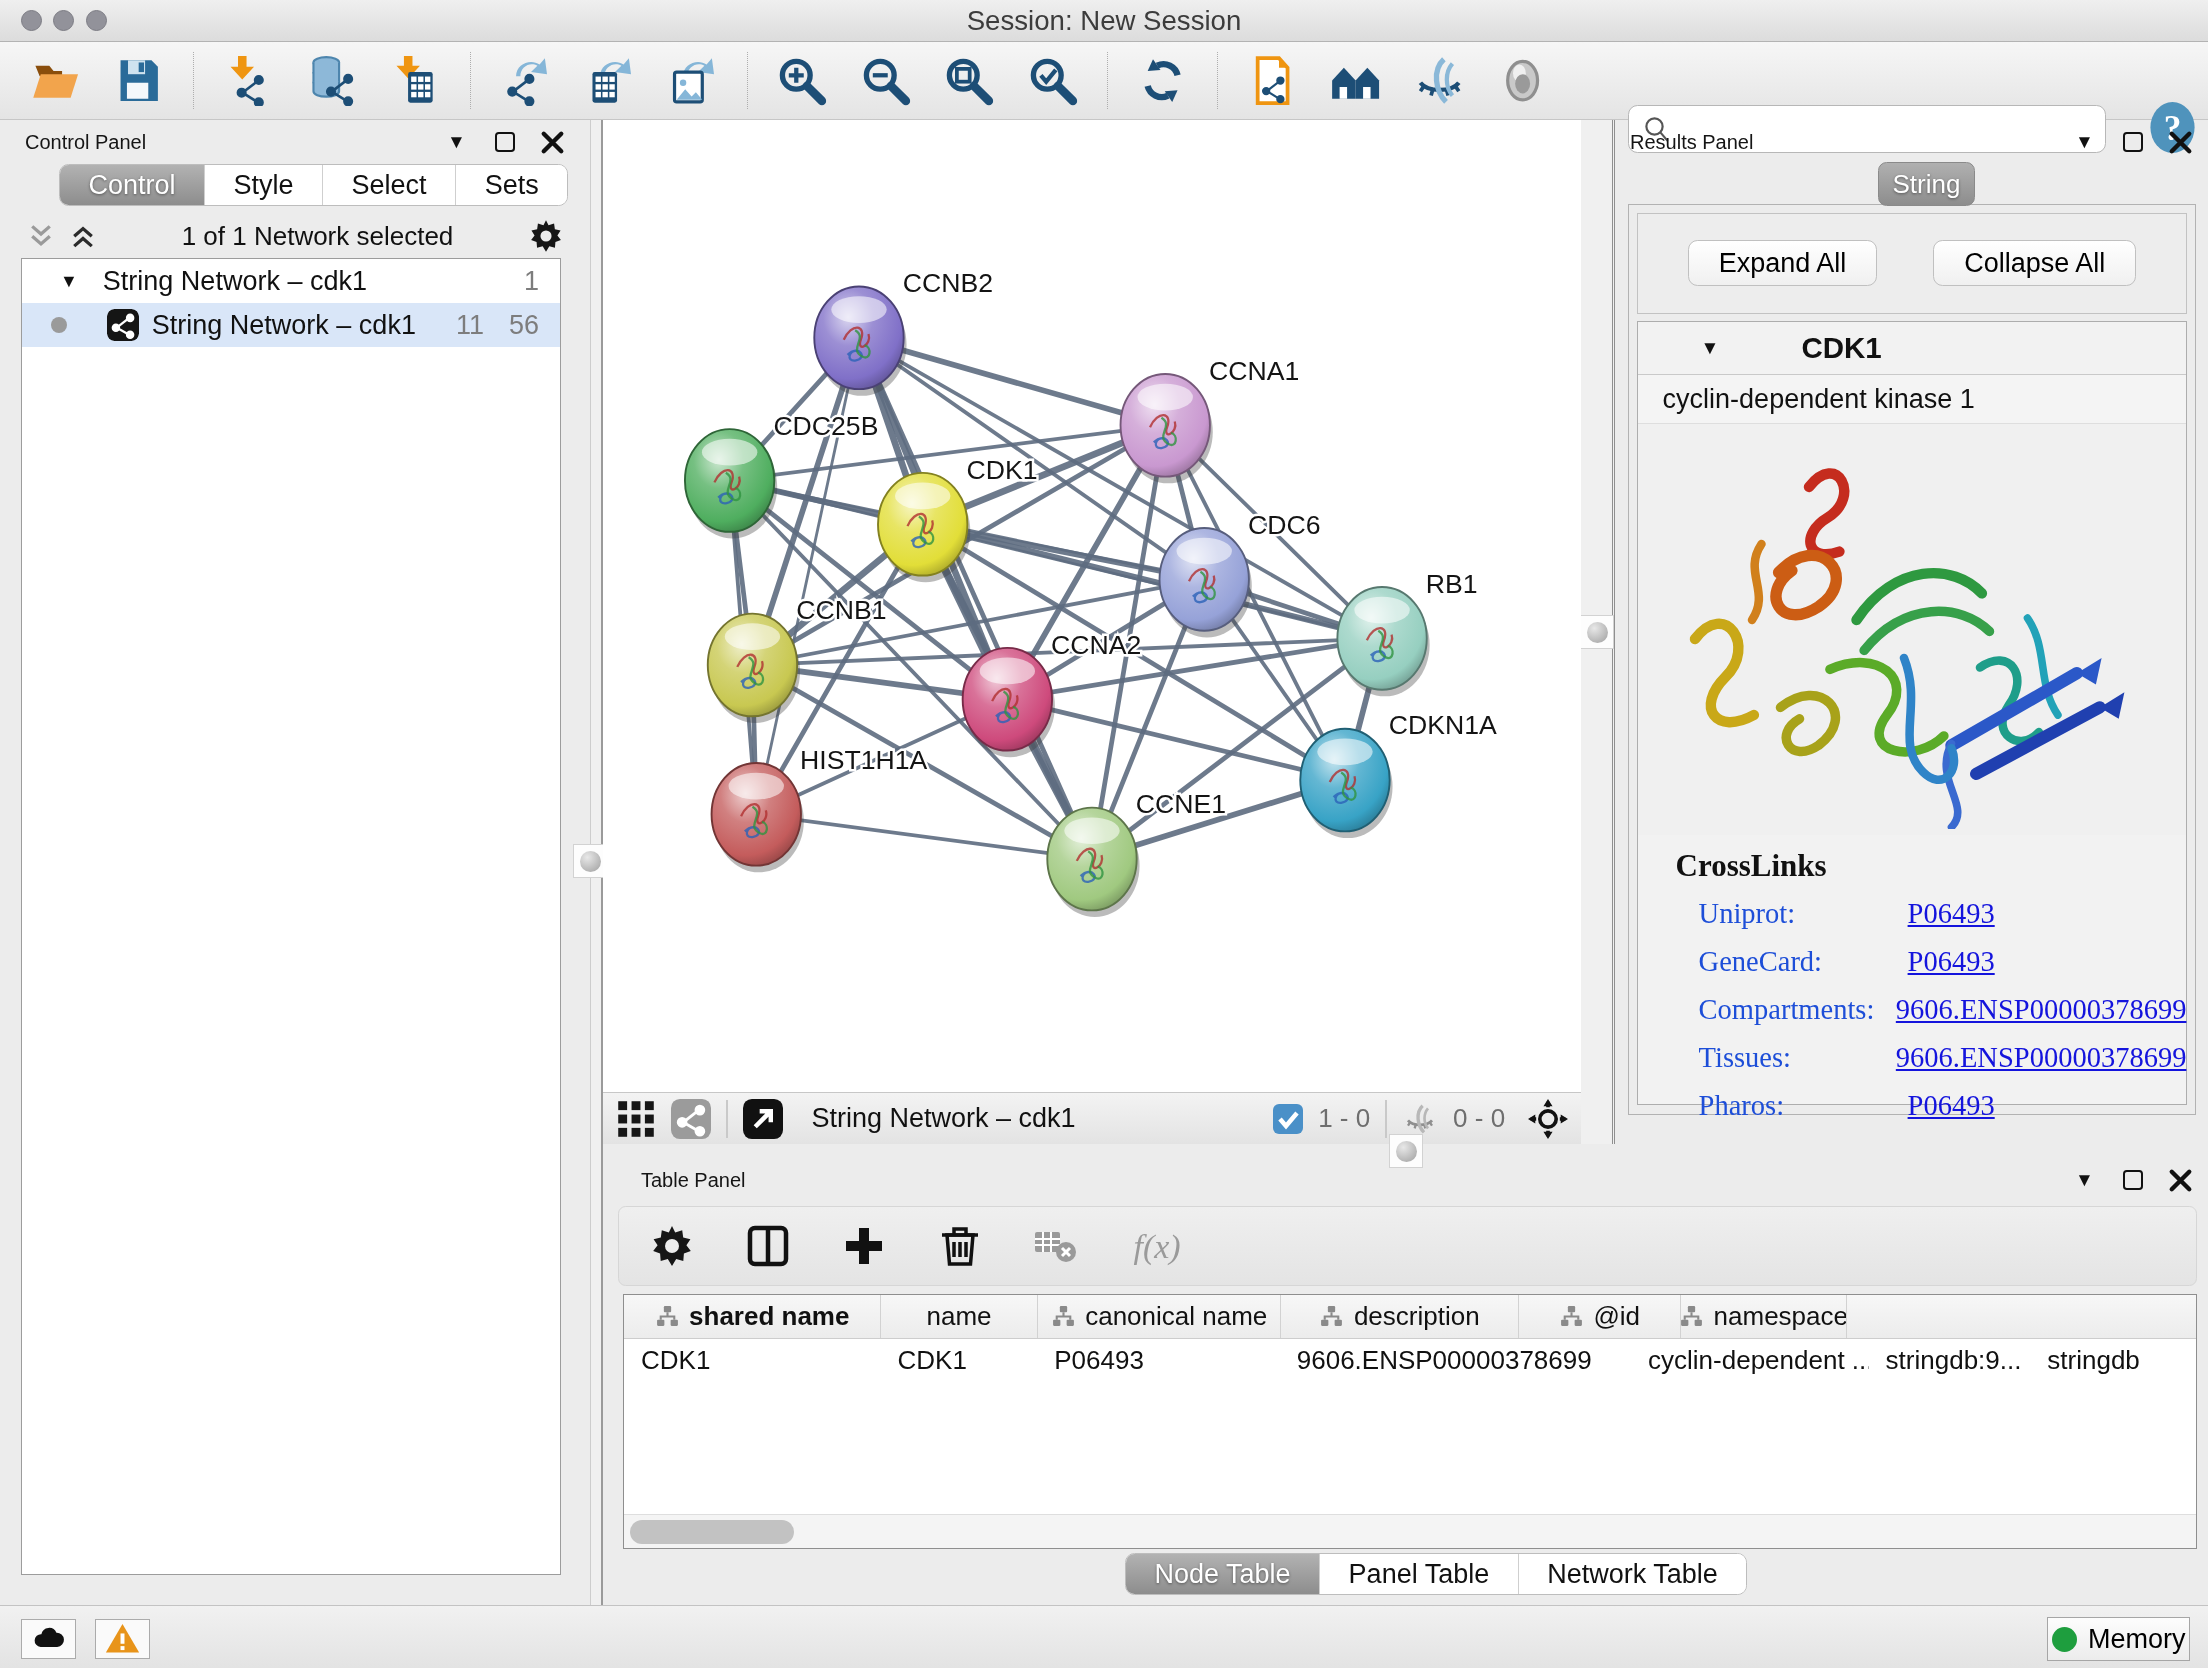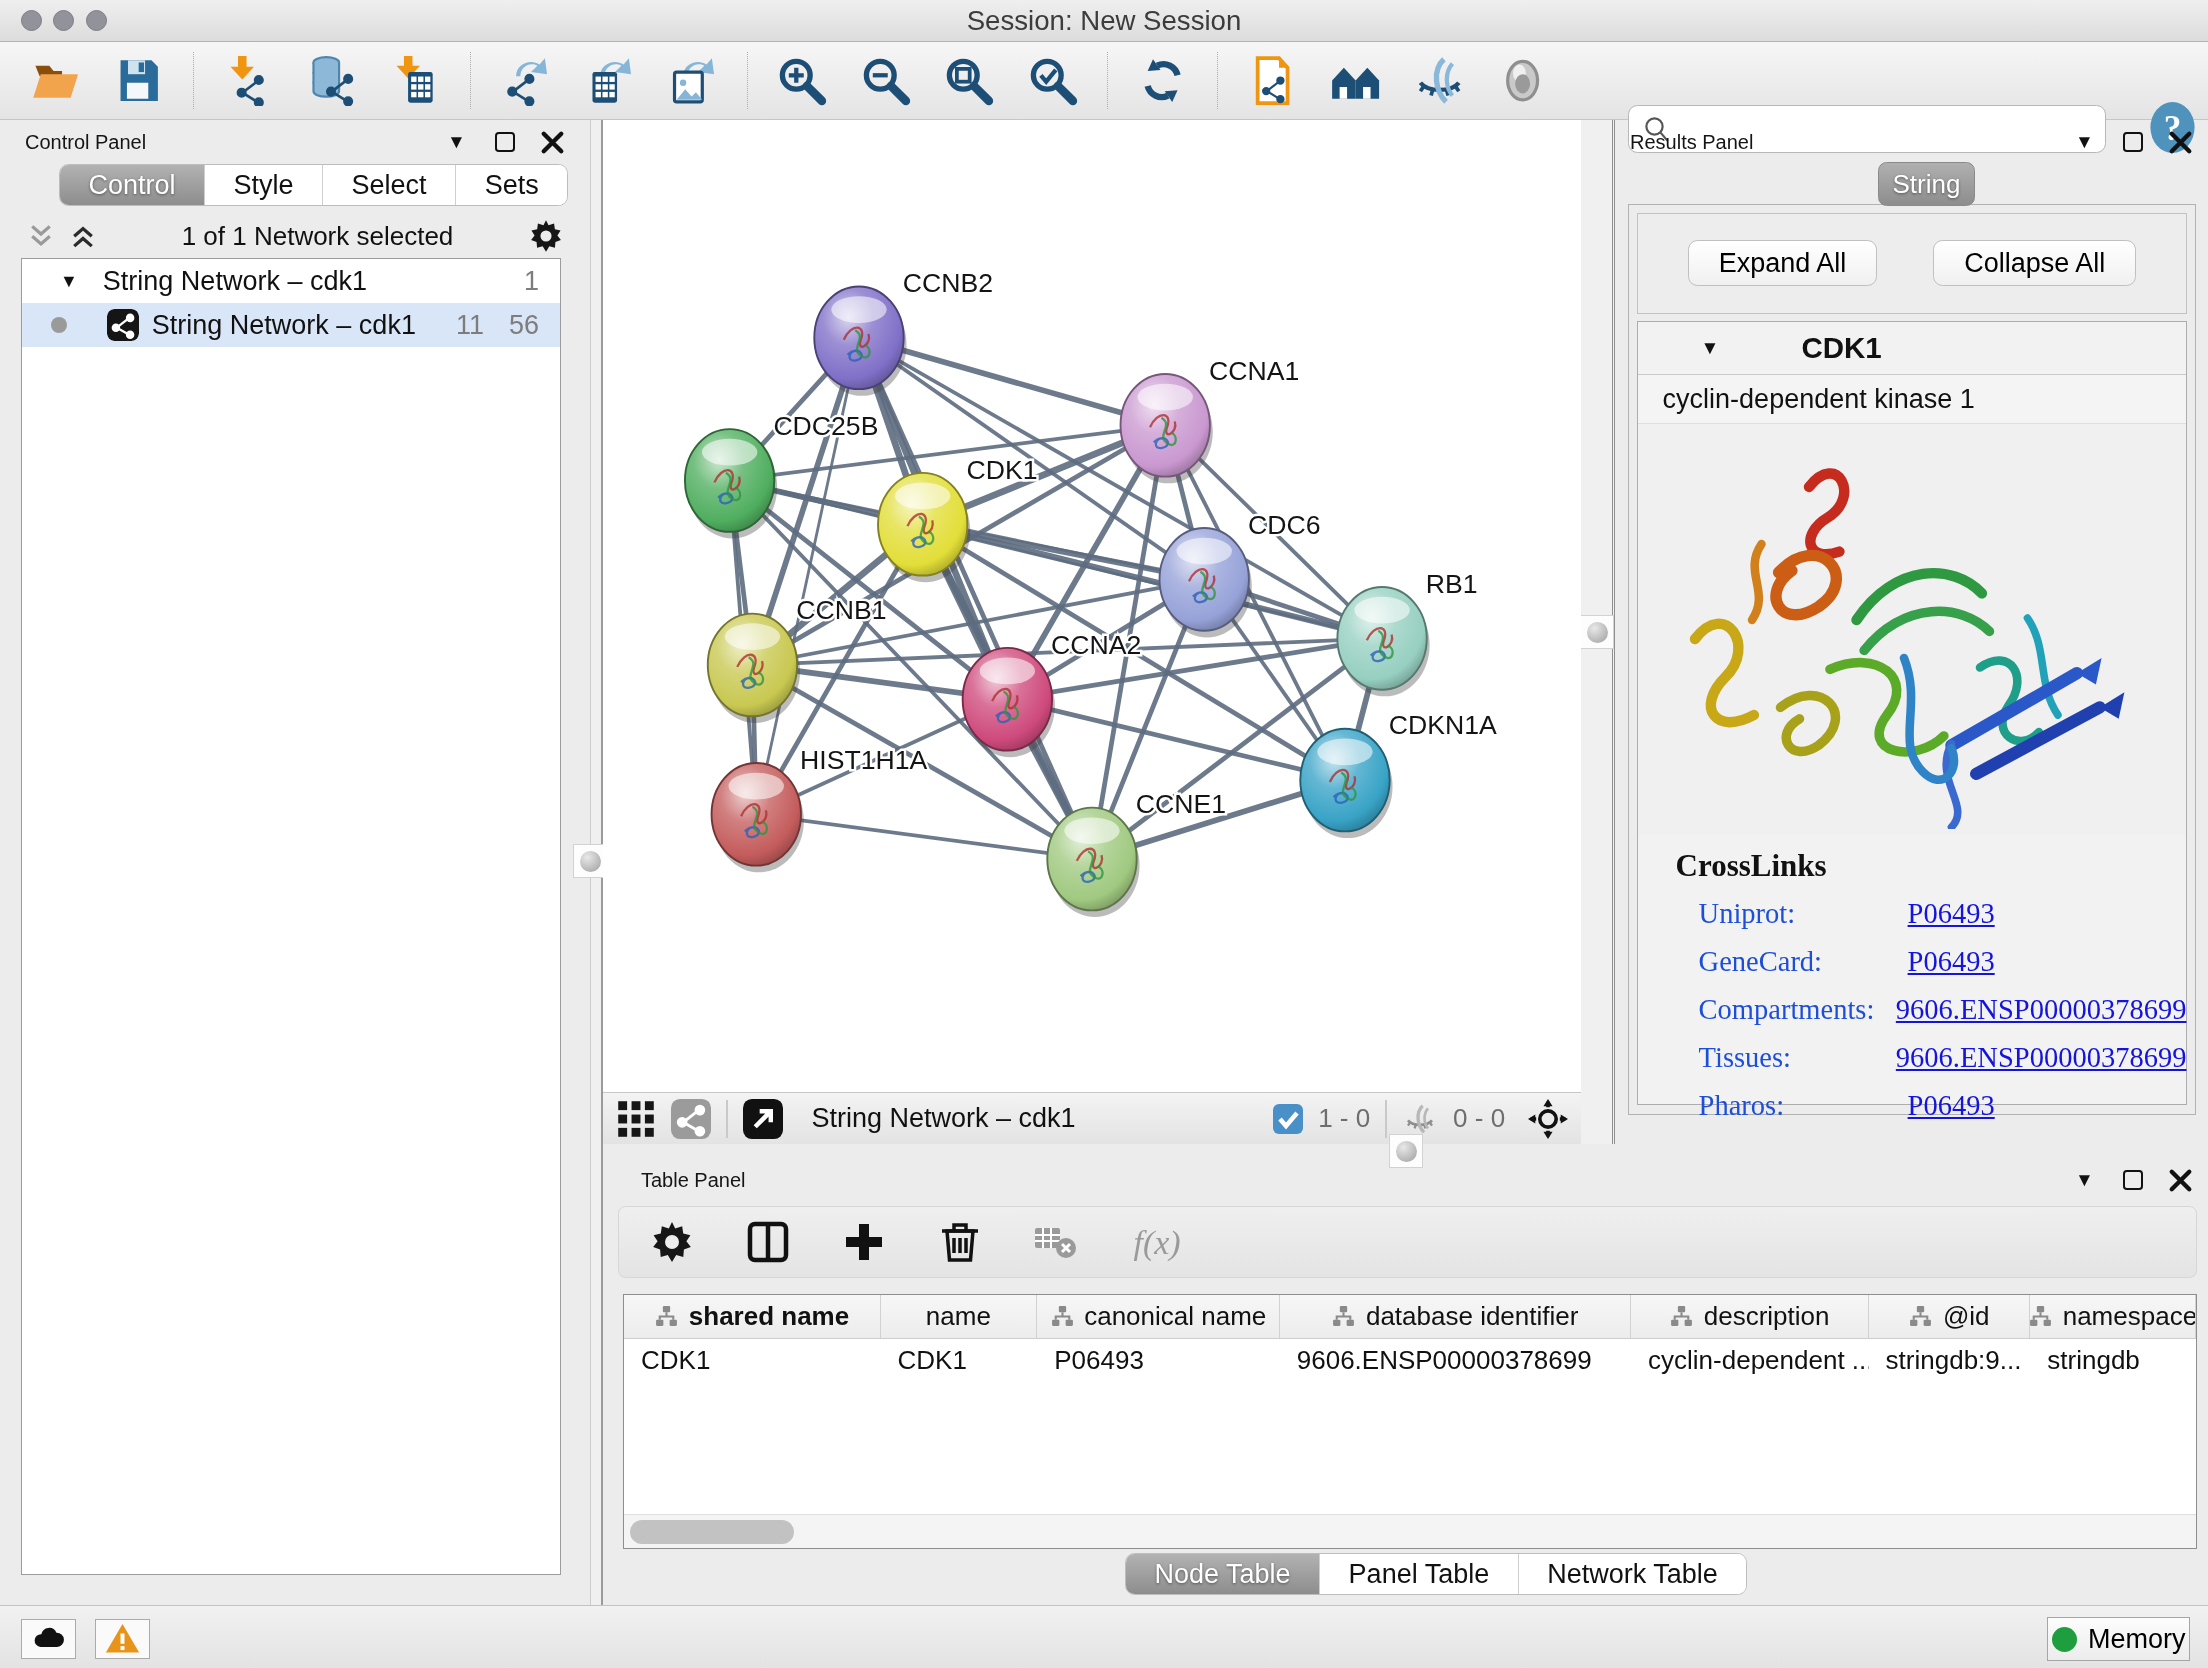--- a/index.html
+++ b/index.html
@@ -80,21 +80,21 @@
   #rp-desc{height:49px;display:flex;align-items:center;padding-left:25px;font-size:27px;border-bottom:1px solid #dedede;background:#f4f4f4}
   #rp-img{height:411px;background:#f0f0f0;display:flex;align-items:center;justify-content:flex-start}
   #crosslinks{padding:13.3px 0 0 38px;font-family:"Liberation Serif",serif}
   #crosslinks h3{font-size:31px;margin-bottom:13.3px}
   .clrow{display:flex;margin:0 0 16px 23px;font-size:28.5px}
   .clrow .cl-label{width:209px;color:#1d4ed8}
   .clrow a{color:#1414dd;text-decoration:underline}
 
   
   #tp-title-row{left:603px;top:1158px;width:1605px;height:44px;display:flex;align-items:center;justify-content:space-between;padding:0 15px 0 38px}
-  #tp-toolbar{left:618px;top:1206px;width:1579px;height:72px;background:linear-gradient(#efefef,#e4e4e4);border:1px solid #d6d6d6;border-radius:7.6px;display:flex;align-items:center;gap:48px;padding-left:28.5px}
+  #tp-toolbar{left:618px;top:1206px;width:1579px;height:80px;background:linear-gradient(#efefef,#e4e4e4);border:1px solid #d6d6d6;border-radius:7.6px;display:flex;align-items:center;gap:48px;padding-left:28.5px}
   .ttbtn{background:none;border:none;width:48px;height:48px}
   .ttbtn svg{width:100%;height:100%}
   #tbl{left:623px;top:1294px;width:1574px;height:255px;background:#fff;border:1.9px solid #8e8e8e;display:flex;flex-direction:column}
   #tbl-header{height:44px;background:linear-gradient(#f7f7f7,#ececec);border-bottom:1.9px solid #cdcdcd;display:flex}
   .hcell{display:flex;align-items:center;justify-content:center;gap:9.5px;font-size:26px;border-right:1px solid #d2d2d2;overflow:hidden;white-space:nowrap}
   .hcell svg{width:25px;height:25px;flex:none}
   .drow{height:42px;display:flex}
   .dcell{display:flex;align-items:center;padding-left:17px;font-size:26px;overflow:hidden;white-space:nowrap}
   #tbl-fill{flex:1;background:#fff}
   #tbl-hscroll{height:34px;background:#f4f4f4;border-top:1px solid #dedede;position:relative}
@@ -854,31 +854,20 @@
         <span style="width: 25px; height: 25px;"><svg viewBox="0 0 24 24">
             <g fill="#8a8a8a">
               <rect x="8.5" y="2" width="7" height="6" rx="1"></rect>
               <rect x="2" y="15" width="7" height="6" rx="1"></rect>
               <rect x="15" y="15" width="7" height="6" rx="1"></rect>
             </g>
             <path d="M12 8v4M5.5 15v-3h13v3" stroke="#8a8a8a" stroke-width="2" fill="none"></path>
           </svg></span>
         <span>canonical name</span>
       </div>
-      <div class="hcell" style="width: 352px;">
-        <span style="width: 25px; height: 25px;"><svg viewBox="0 0 24 24">
-            <g fill="#8a8a8a">
-              <rect x="8.5" y="2" width="7" height="6" rx="1"></rect>
-              <rect x="2" y="15" width="7" height="6" rx="1"></rect>
-              <rect x="15" y="15" width="7" height="6" rx="1"></rect>
-            </g>
-            <path d="M12 8v4M5.5 15v-3h13v3" stroke="#8a8a8a" stroke-width="2" fill="none"></path>
-          </svg></span>
-        <span>database identifier</span>
-      </div>
       <div class="hcell" style="width: 238px;">
         <span style="width: 25px; height: 25px;"><svg viewBox="0 0 24 24">
             <g fill="#8a8a8a">
               <rect x="8.5" y="2" width="7" height="6" rx="1"></rect>
               <rect x="2" y="15" width="7" height="6" rx="1"></rect>
               <rect x="15" y="15" width="7" height="6" rx="1"></rect>
             </g>
             <path d="M12 8v4M5.5 15v-3h13v3" stroke="#8a8a8a" stroke-width="2" fill="none"></path>
           </svg></span>
         <span>description</span>

